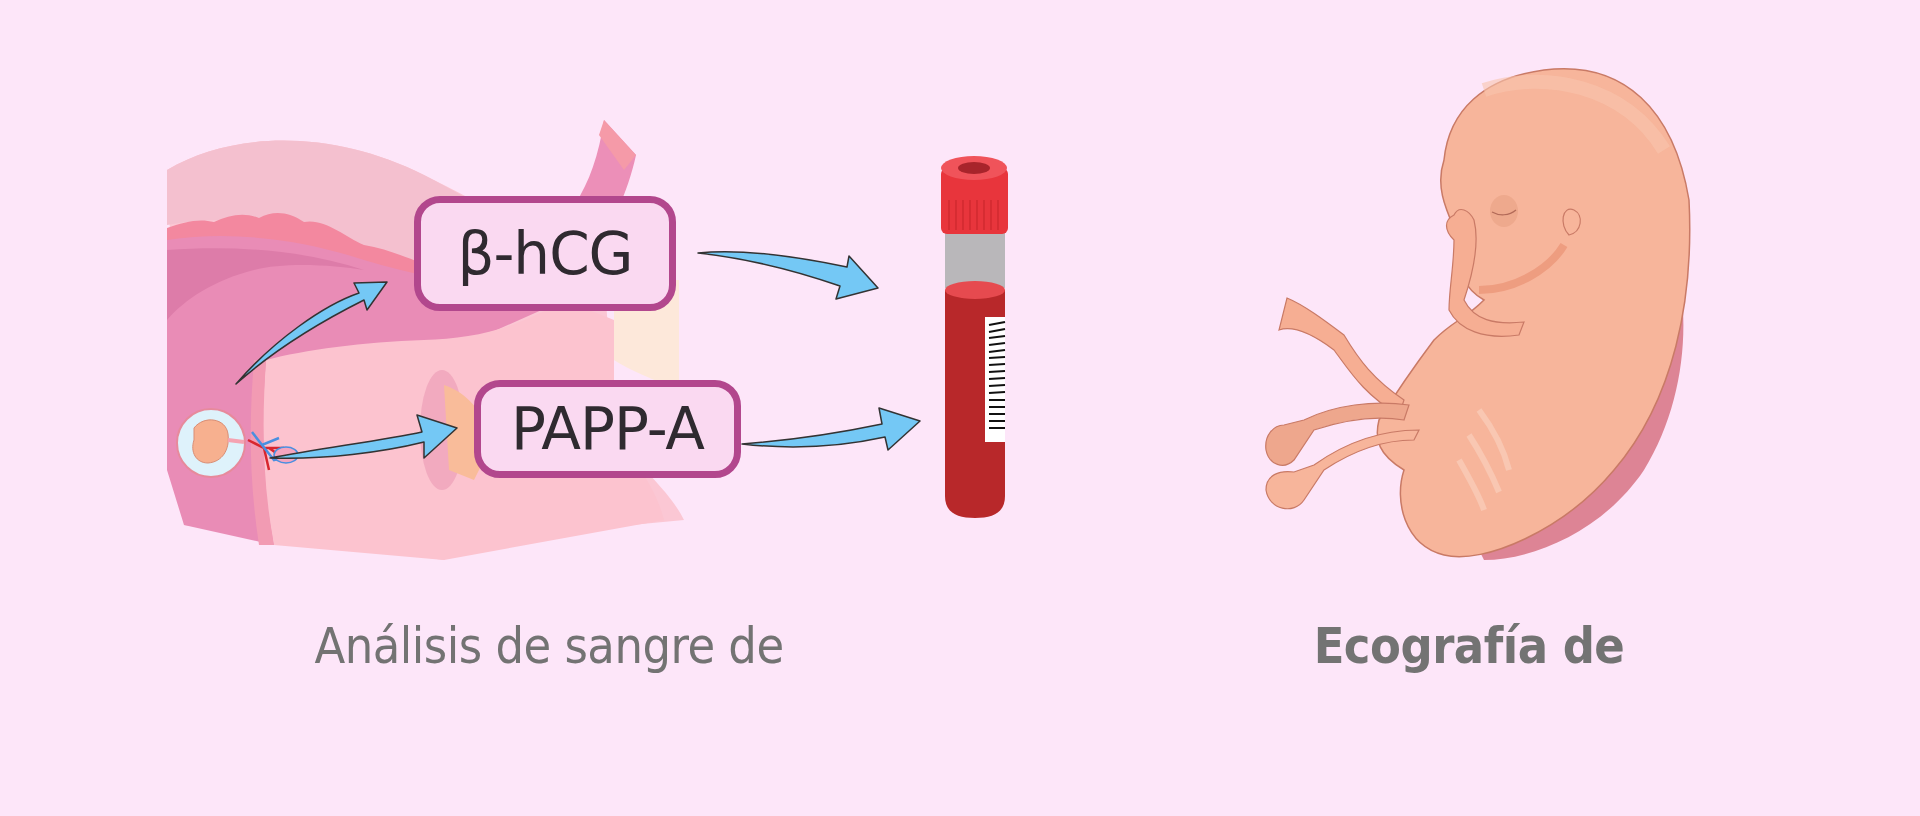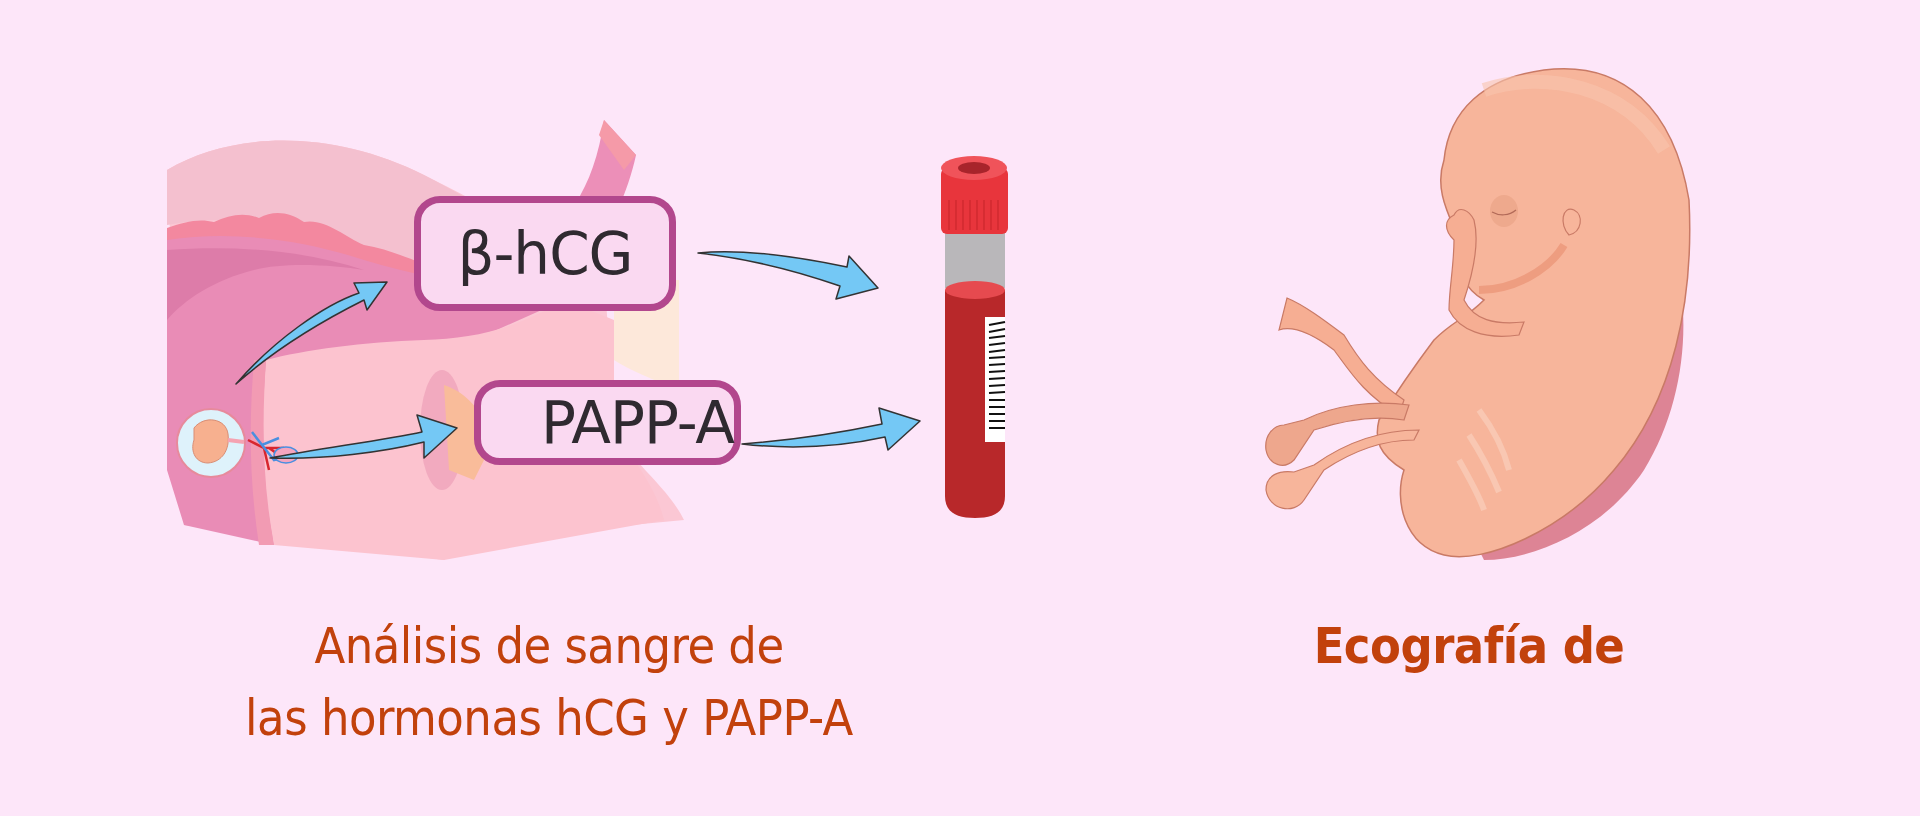--- a/index.html
+++ b/index.html
@@ -18,21 +18,21 @@
     border-radius: 26px;
     background: #fad9f1;
     color: #2f2a30;
     display: flex; align-items: center; justify-content: center;
     font-size: 58px;
     letter-spacing: -1px;
   }
   .caption {
     position: absolute;
     text-align: center;
-    color: #c2410c;
+    color: #737373;
     font-size: 50px;
     line-height: 72px;
     letter-spacing: -0.5px;
     font-family: "DejaVu Sans", "Liberation Sans", sans-serif;
     font-stretch: condensed;
   }
   .caption span { display: block; white-space: nowrap; }
 </style>
 </head>
 <body>
@@ -160,24 +160,23 @@
       <path d="M1283,298 C1300,305 1320,320 1340,335 C1355,360 1370,380 1400,400 L1395,415 C1360,395 1345,370 1330,350 C1310,335 1290,325 1275,330 Z" fill="#f6ae93" stroke="#c97a66" stroke-width="1.2"></path>
 
       <path d="M1400,420 C1370,415 1340,420 1310,430 L1290,460 C1280,470 1265,465 1262,450 C1260,435 1270,425 1280,425 L1300,420 C1330,405 1370,400 1405,405 Z" fill="#eea78d" stroke="#c97a66" stroke-width="1.2"></path>
       <path d="M1410,440 C1380,440 1350,450 1320,470 L1300,500 C1290,515 1265,510 1262,490 C1262,475 1275,470 1290,472 L1310,465 C1345,440 1380,430 1415,430 Z" fill="#f7b59b" stroke="#c97a66" stroke-width="1.2"></path>
     </g>
   </svg>
 
   <div class="label-box" style="left:410px; top:196px; width:262px; height:115px;">
     <span>β-hCG</span>
   </div>
-  <div class="label-box" style="left:470px; top:380px; width:267px; height:85px;justify-content:flex-end;">
+  <div class="label-box" style="left:470px; top:380px; width:267px; height:98px;">
     <span>PAPP-A</span>
   </div>
 
   <div class="caption" style="left:130px; top:610px; width:830px;">
     <span>Análisis de sangre de</span>
-    <span>las hormonas hCG y PAPP-A</span>
   </div>
   <div class="caption" style="left:1150px; top:610px; width:630px;font-weight:bold;">
     <span>Ecografía de</span>
   </div>
 </div>
 
 </body></html>

